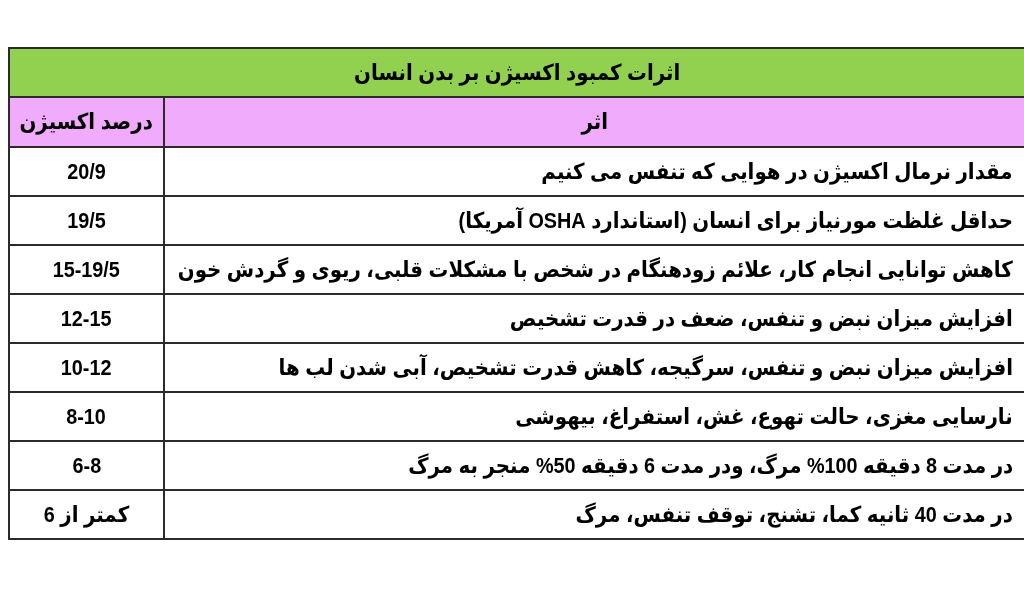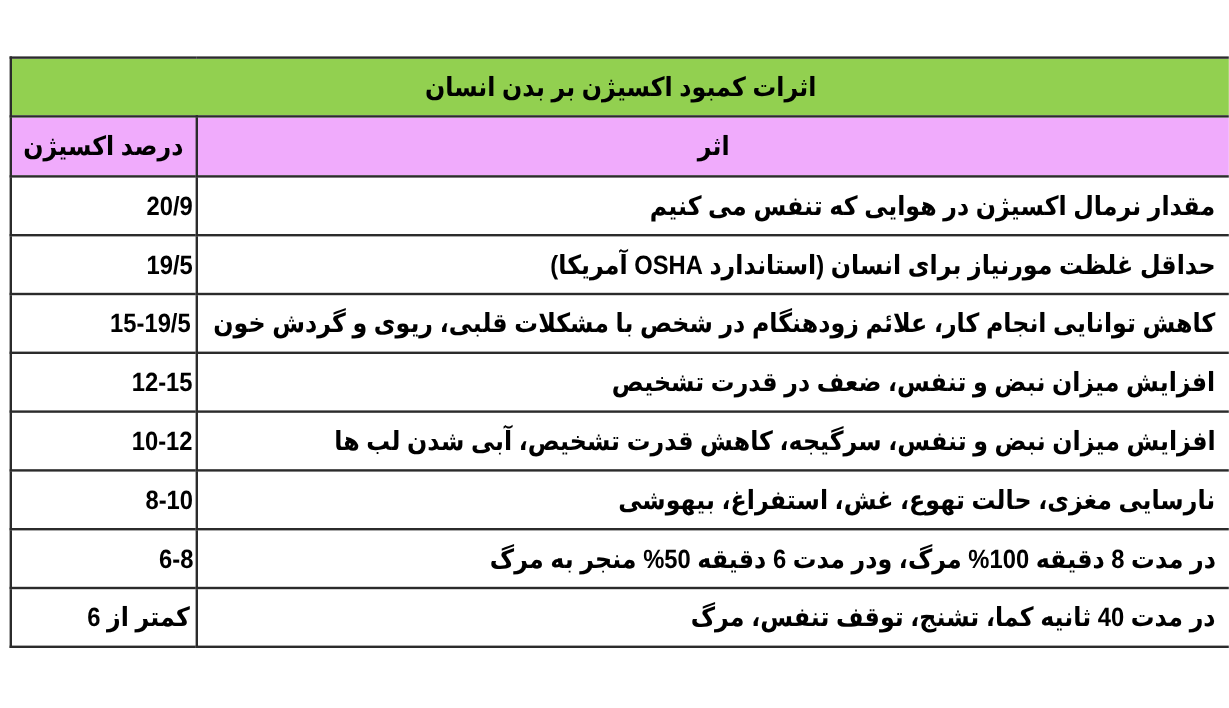--- a/index.html
+++ b/index.html
@@ -28,21 +28,20 @@
     }
     table.effects td, table.effects th {
       border: 2px solid #2b2b2b;
       padding: 0;
       color: #000;
       font-weight: bold;
       font-size: 22px;
       line-height: 1;
       overflow: hidden;
       white-space: nowrap;
-      text-align: right;
     }
     tr.title-row td {
       background: #92D050;
       height: 47px;
       text-align: center;
     }
     tr.header-row th {
       height: 48px;
       background: #f0abfc;
       text-align: center;

